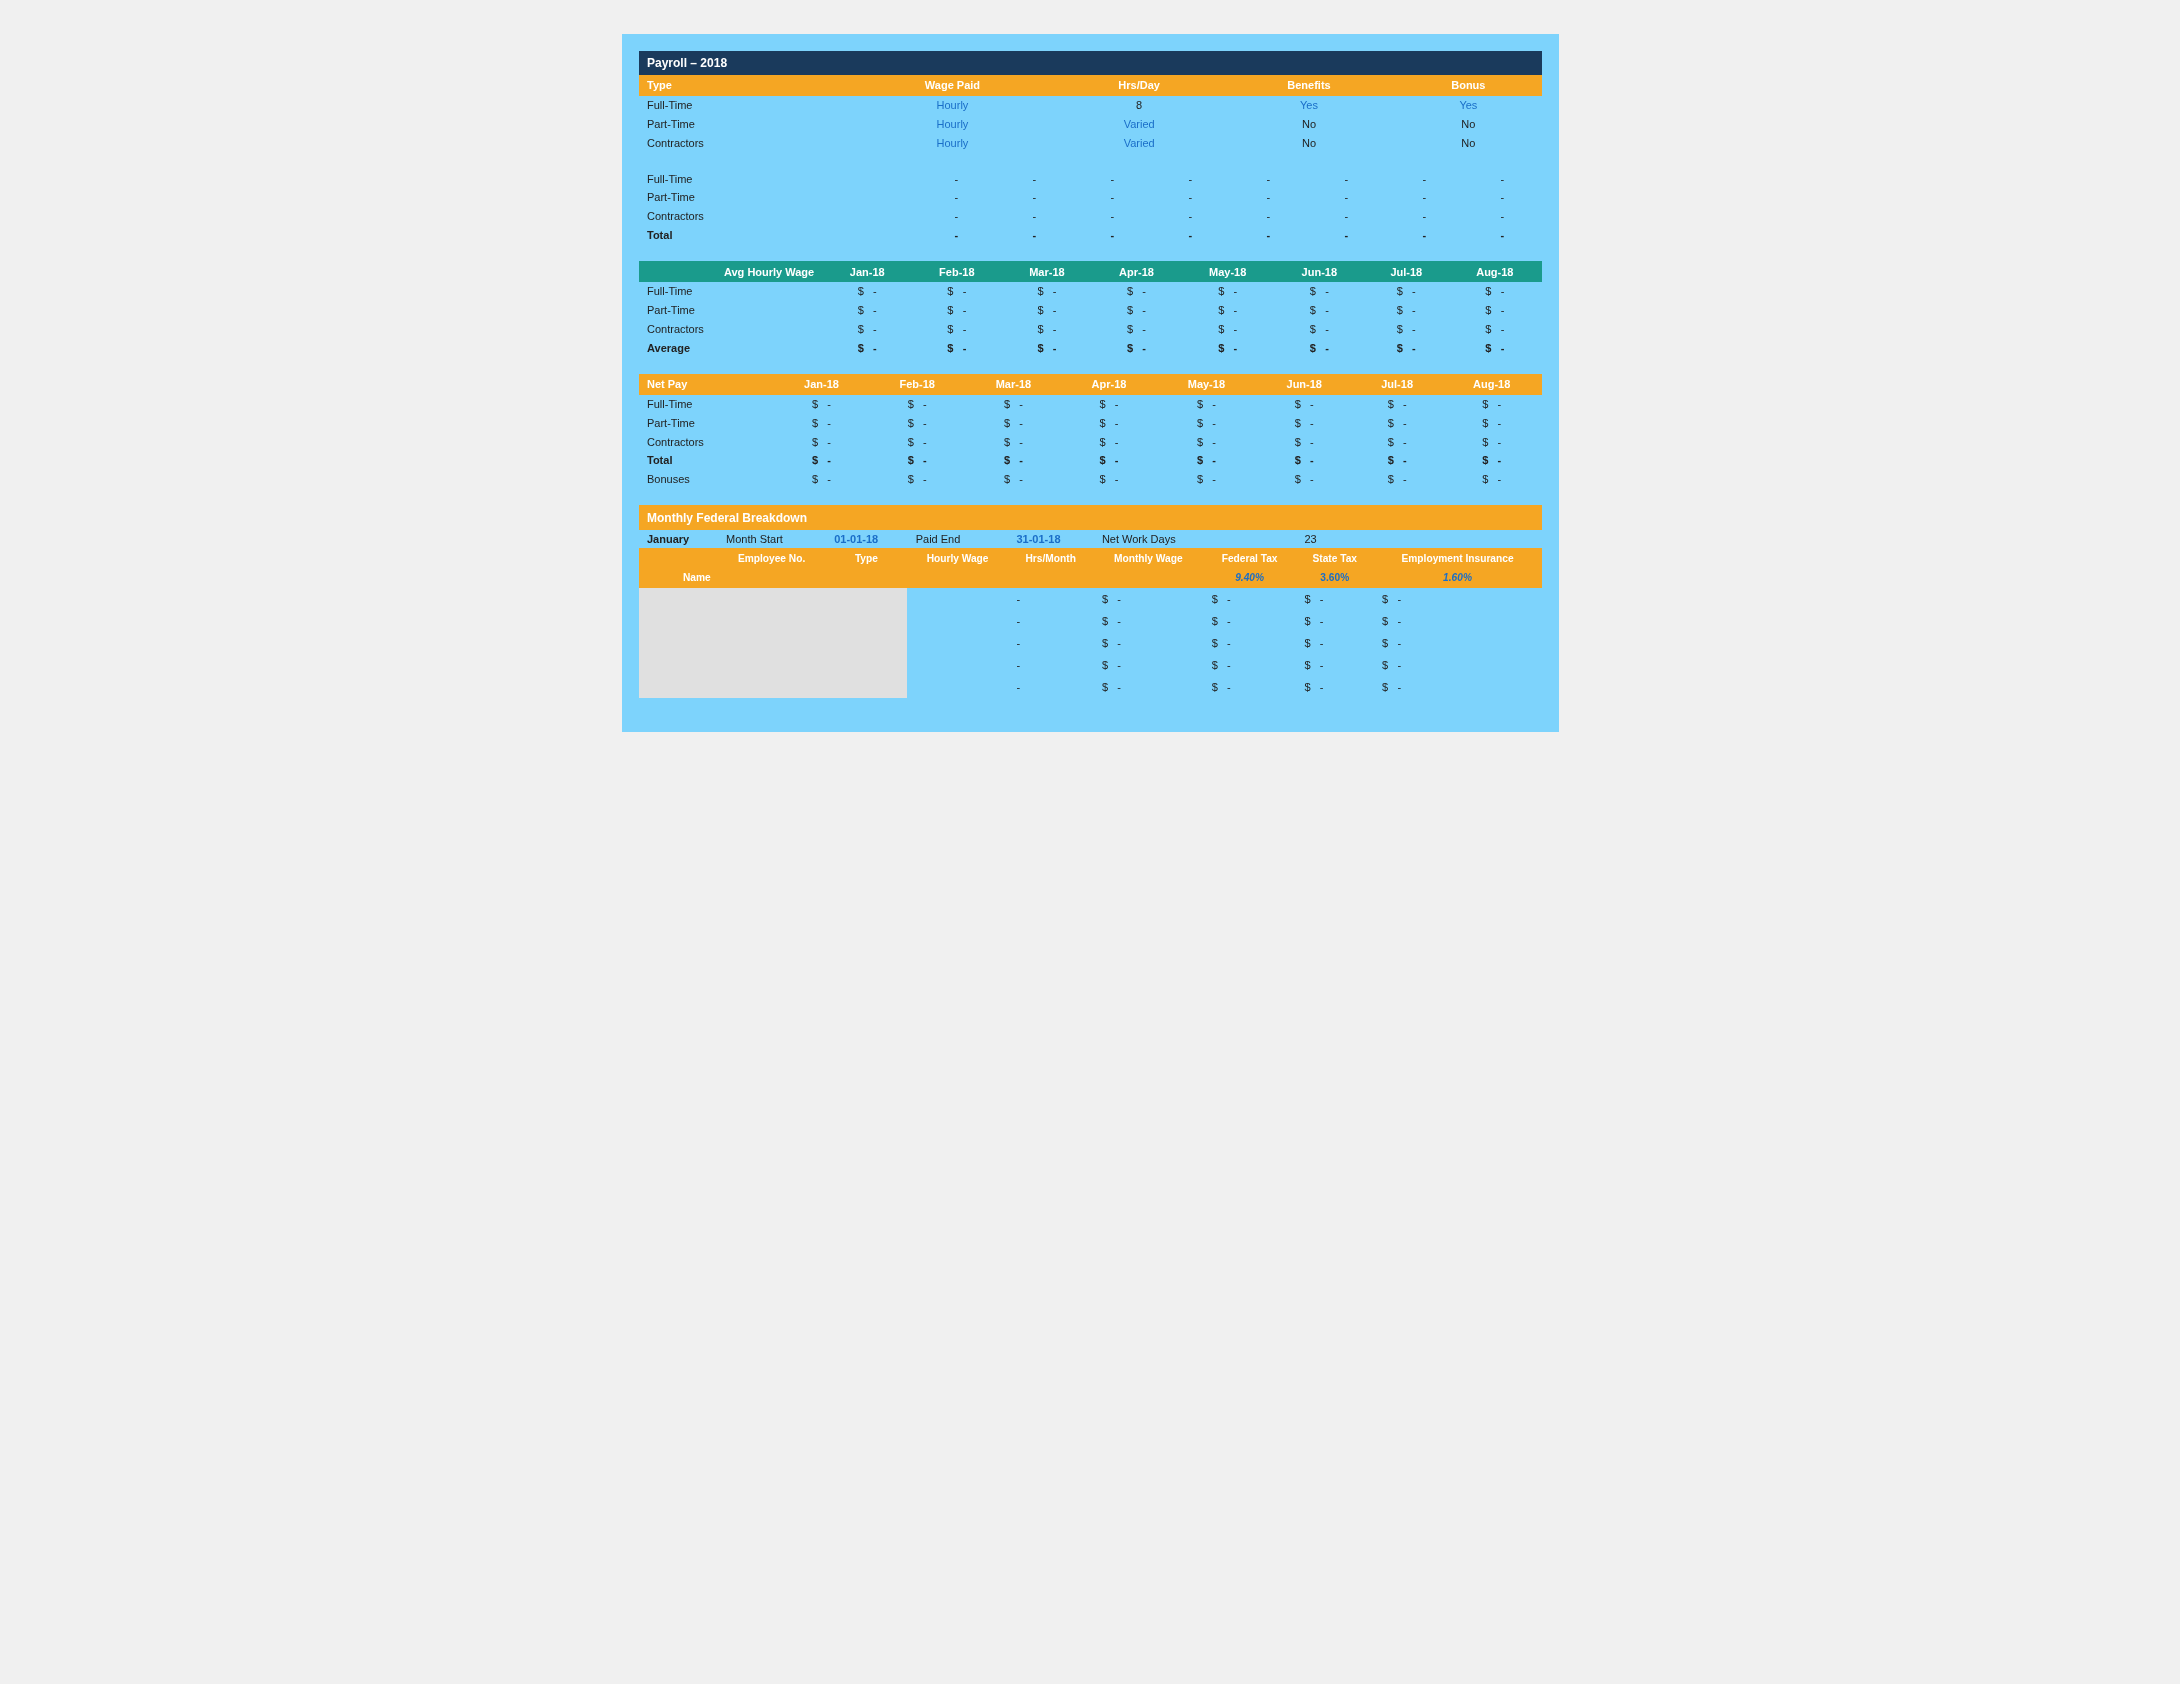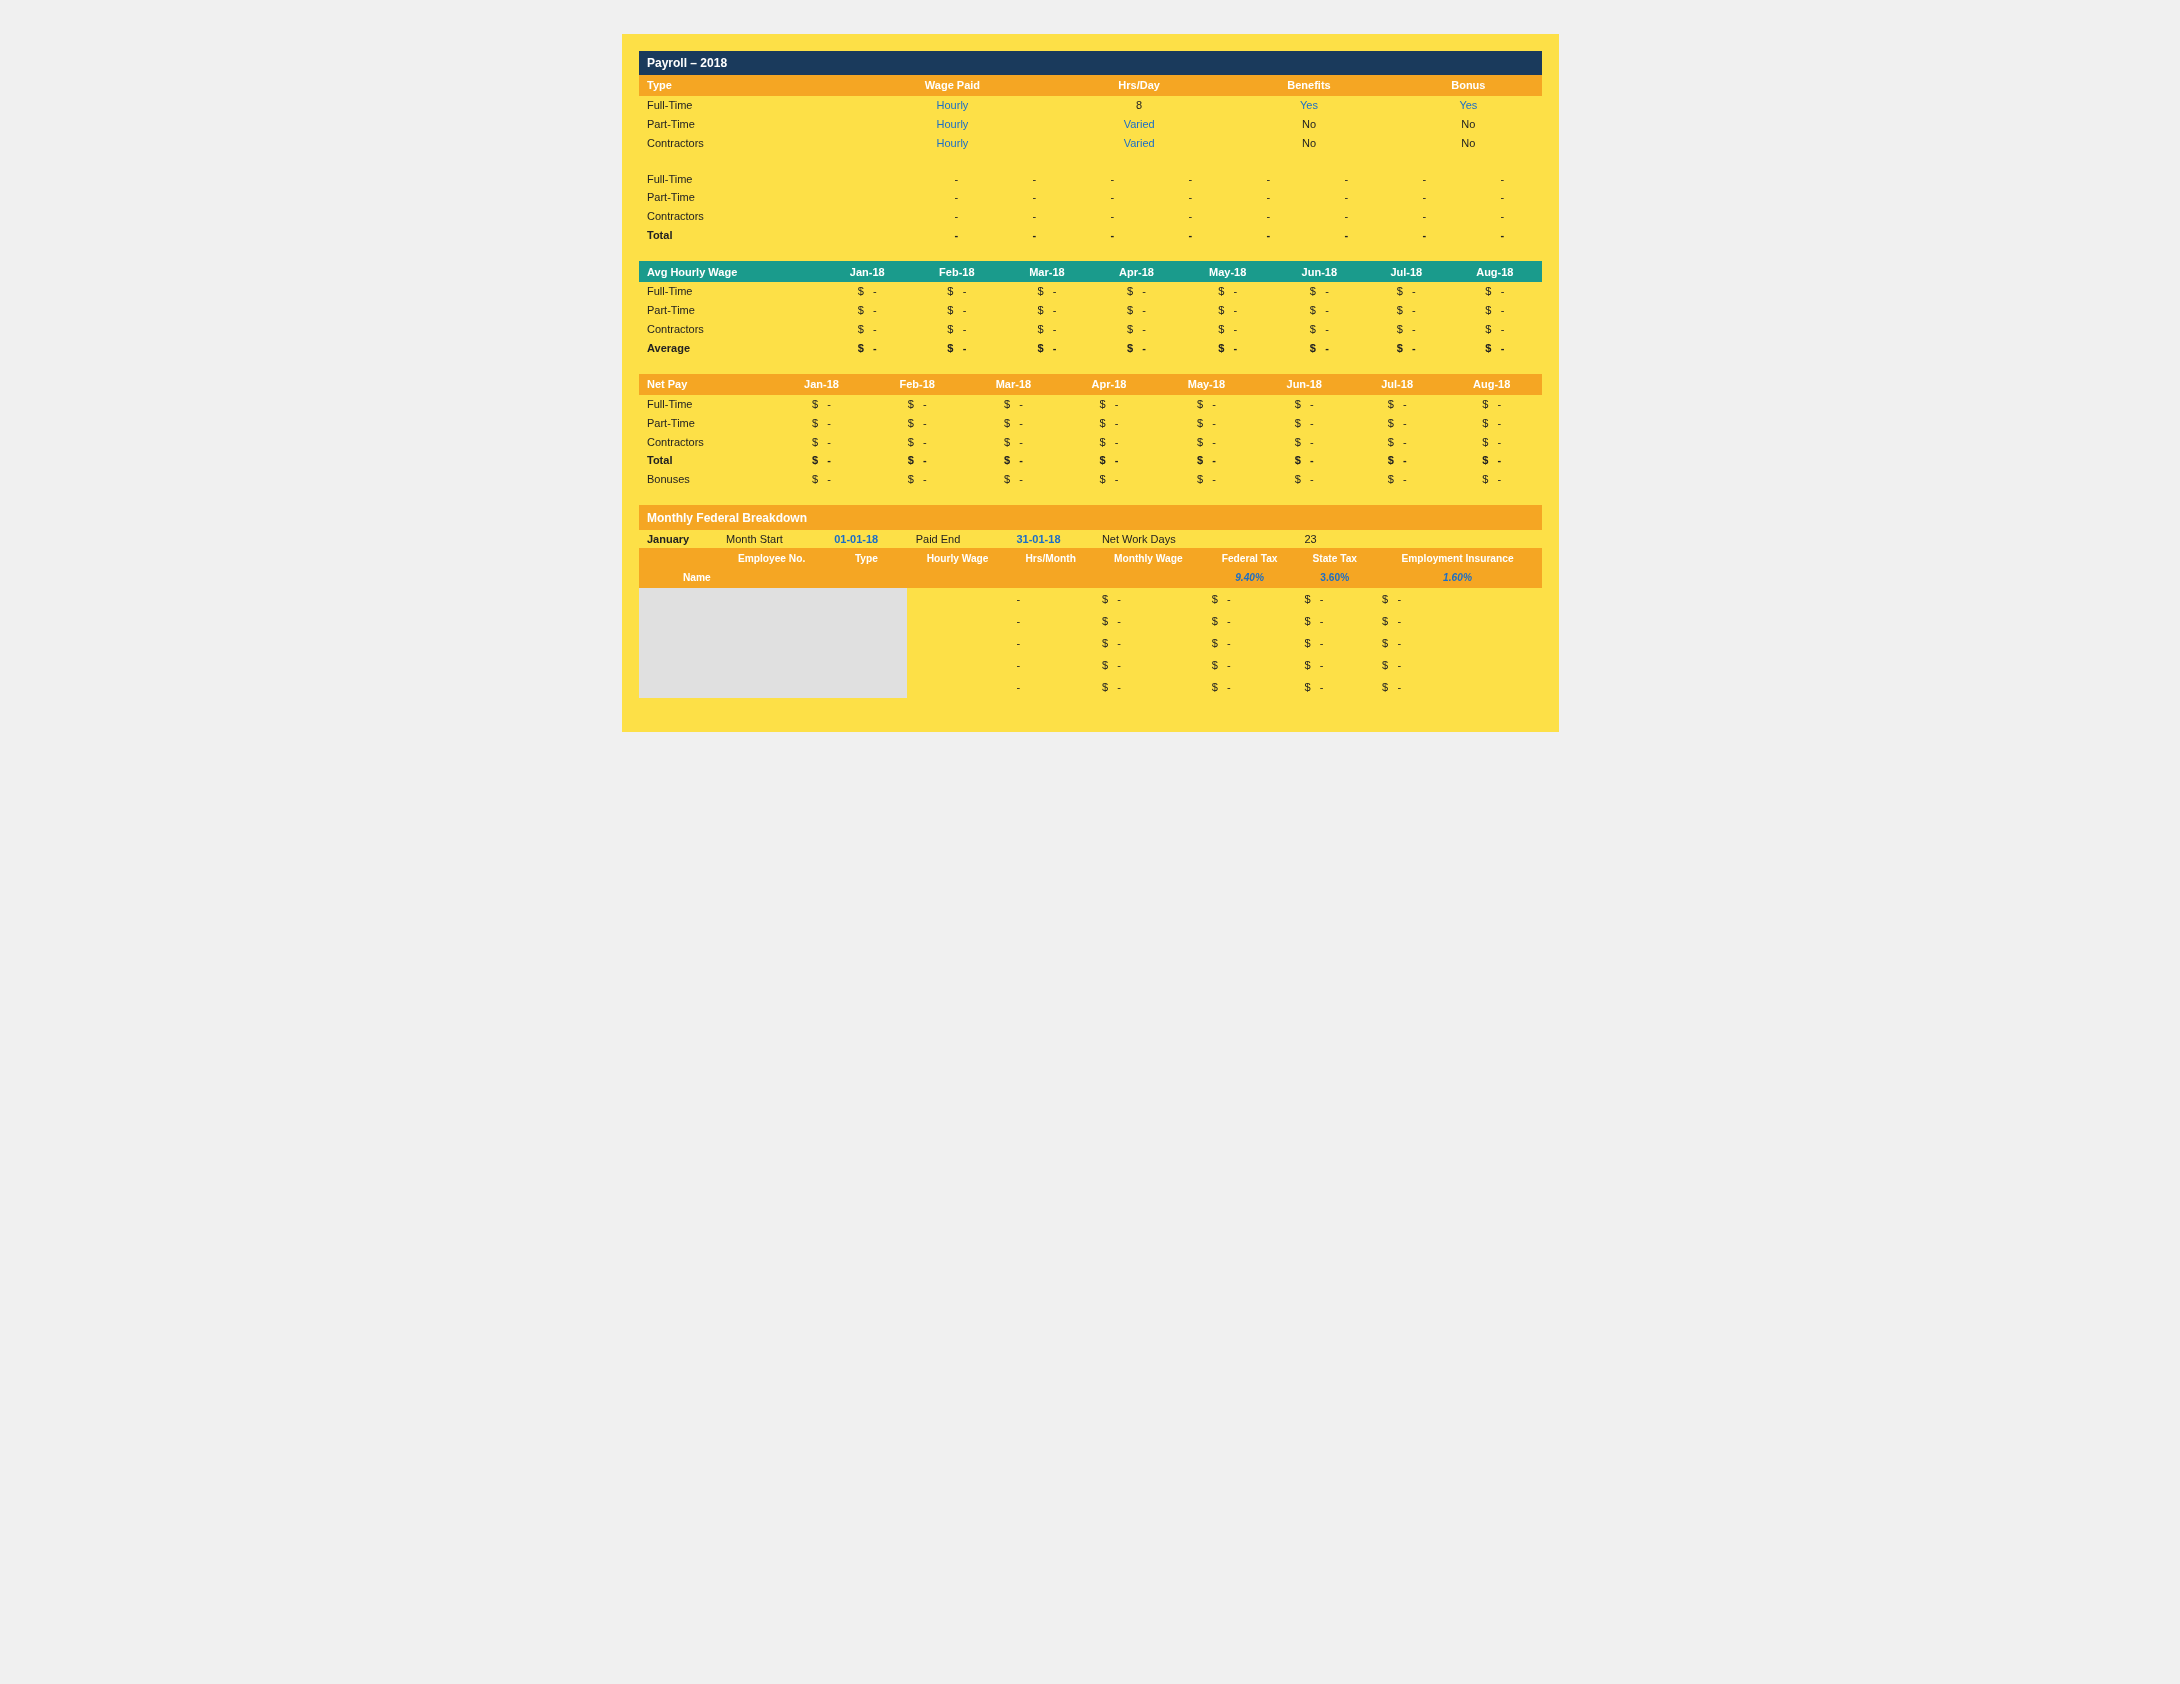--- a/index.html
+++ b/index.html
@@ -4,21 +4,21 @@
   <style>
     * { box-sizing: border-box; margin: 0; padding: 0; }
     body {
       background: #f0f0f0;
       font-family: Arial, sans-serif;
       font-size: 11px;
       padding: 34px;
       color: #222;
     }
     .container {
-      background: #fde047;
+      background: #7dd3fc;
       max-width: 937px;
       margin: 0 auto;
       padding: 17px;
     }
     table {
       width: 100%;
       border-collapse: collapse;
       margin-bottom: 17px;
     }
     .section-title {
@@ -43,21 +43,21 @@
       color: #222;
     }
     .blue-link { color: #1a6ec8; text-align: center; }
     .center { text-align: center; }
     .bold { font-weight: bold; }
     .teal-header th {
       background: #1a9b8c;
       color: #fff;
       font-weight: bold;
       padding: 4.3px 8.5px;
-      text-align: left;
+      text-align: right;
       font-size: 11px;
     }
     .teal-header th.center { text-align: center; }
     .total-row td { font-weight: bold; }
     .monthly-title {
       background: #f5a623;
       color: #fff;
       font-weight: bold;
       padding: 5.1px 8.5px;
       font-size: 12px;

